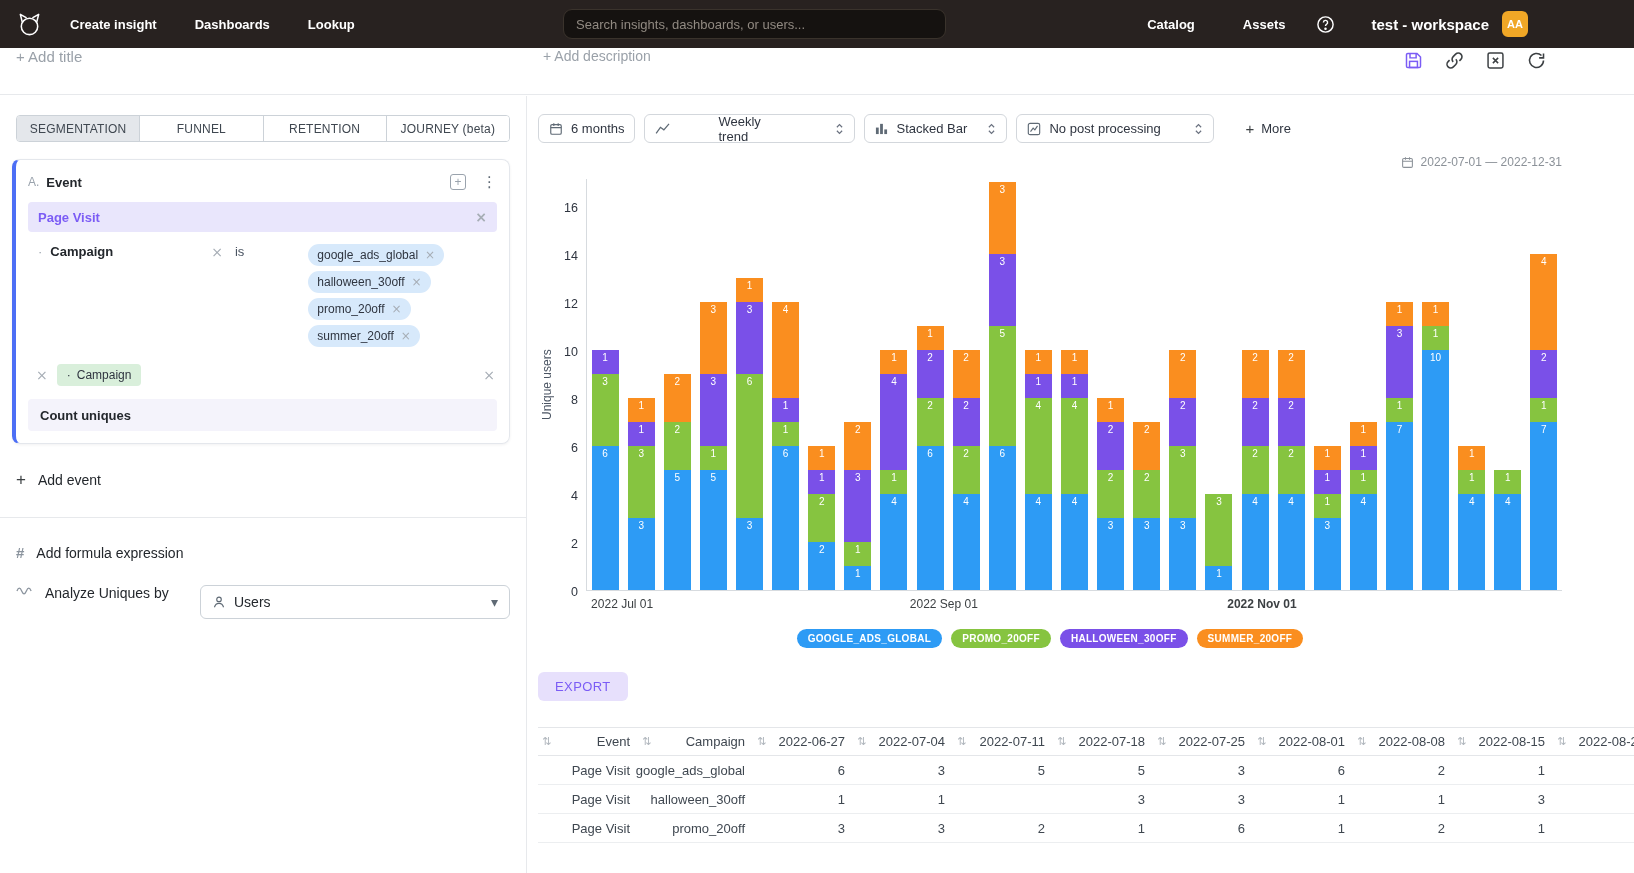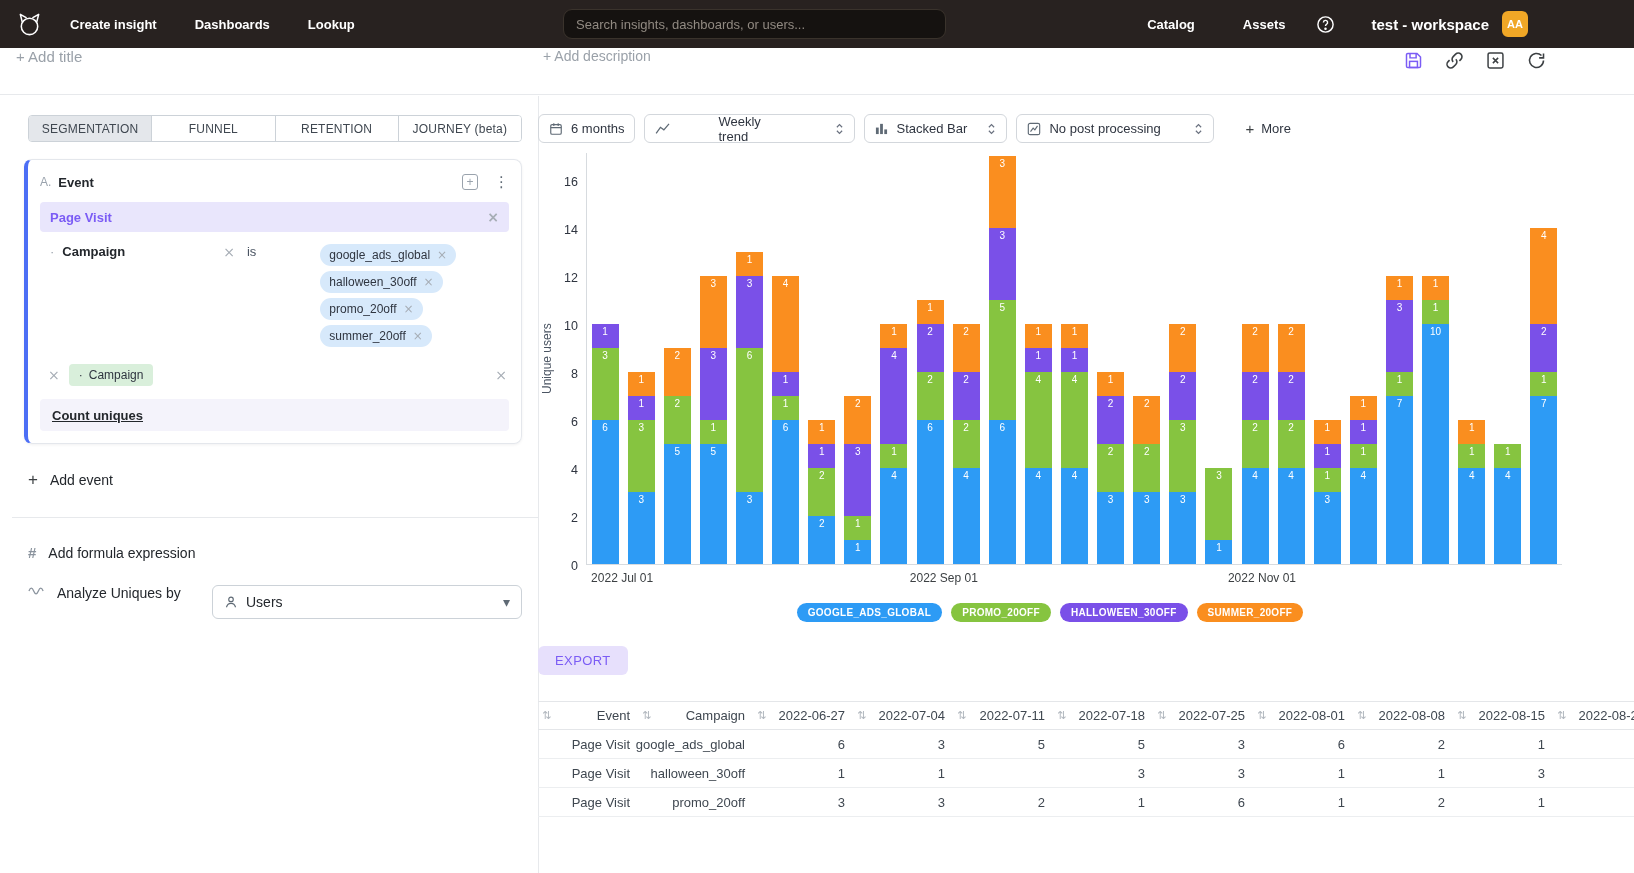--- a/index.html
+++ b/index.html
@@ -29,21 +29,21 @@
   .subheader { position:relative; height:47px; border-bottom:1px solid #e7e9ec;
     display:flex; align-items:flex-start; background:#fff; }
   .add-title { margin-left:16px; color:#9aa1a9; font-size:15px; }
   .add-desc { position:absolute; left:543px; color:#9aa1a9; font-size:14px; }
   .sub-icons { position:absolute; right:86px; display:flex; gap:17px; align-items:center; }
   .icon-btn { width:24px; height:24px; display:flex; align-items:center; justify-content:center;
     color:#3c4043; }
   .icon-btn.save { color:var(--accent_purple,#7b5cf5); }
 
   
-  .left-panel { position:absolute; left:12px; top:96px; bottom:0; width:527px;
+  .left-panel { position:absolute; left:0; top:96px; bottom:0; width:527px;
     border-right:1px solid #e7e9ec; background:#fff; }
   .main { position:absolute; left:528px; top:96px; right:0; bottom:0; overflow:hidden;
     padding-left:10px; }
 
   
   .tabs { margin:19px 16px 0 16px; display:flex; border:1px solid #ccd2d8;
     border-radius:4px; overflow:hidden; height:27px; }
   .tab { flex:1; display:flex; align-items:center; justify-content:center;
     font-size:12px; letter-spacing:.2px; color:#3f4750; border-left:1px solid #ccd2d8; background:#fff; }
   .tab:first-child { border-left:none; }
@@ -72,21 +72,21 @@
   .op { margin-left:12px; font-size:13px; color:#4b5563; }
   .filter-values { margin-left:64px; display:flex; flex-direction:column; gap:5px; align-items:flex-start; }
   .tag { background:var(--filter_tag_bg,#d7e9fb); border-radius:11px; padding:4px 9px;
     font-size:12px; color:#2f3540; display:flex; align-items:center; gap:7px; }
   .tag .x { font-size:12px; }
   .and-row { margin:14px 0 0 10px; color:#6e7781; font-size:12px; }
   .breakdown-row { display:flex; align-items:center; margin-top:17px; padding:0 2px 0 8px; }
   .btag { margin-left:9px; background:var(--breakdown_tag_bg,#d9efdb); border-radius:4px;
     padding:4px 10px; font-size:12px; color:#2f3540; display:flex; gap:6px; align-items:center; }
   .agg-row { margin-top:13px; background:var(--agg_row_bg,#f4f3fb); border-radius:4px;
-    height:32px; display:flex; align-items:center; padding:0 12px; font-size:13px; font-weight:700;text-decoration:underline; }
+    height:32px; display:flex; align-items:center; padding:0 12px; font-size:13px; font-weight:700; }
 
   .add-event { margin:26px 0 0 16px; display:flex; align-items:center; gap:12px;
     font-size:14px; }
   .plus-glyph { font-size:17px; color:#3c4043; }
   .panel-divider { margin-top:27px; border-top:1px solid #e7e9ec; }
   .formula-row { margin:26px 0 0 16px; display:flex; align-items:center; gap:12px; font-size:14px; }
   .hash { color:#8b949e; font-weight:700; font-size:15px; }
   .analyze-row { margin:24px 16px 0 16px; display:flex; }
   .wave { color:#8b949e; display:flex; }
   .analyze-label { margin-left:12px; font-size:14px; }
@@ -352,20 +352,29 @@
             <path d="M2 10 L5 13 L8 10"></path>
           </svg>
       </span>
     </span>
     <span class="more">
       <span class="plus-glyph" style="font-size:15px;">+</span>
       <span>More</span>
     </span>
   </div>
 
+  <div class="daterow">
+    <span style="display:flex;">
+      <svg viewBox="0 0 16 16" width="13" height="13" fill="none" stroke="currentColor" stroke-width="1.3">
+        <rect x="2" y="3" width="12" height="11" rx="1.5"></rect>
+          <path d="M2 6.5h12M5.5 1.5v3M10.5 1.5v3"></path>
+      </svg>
+    </span>
+    <span>2022-07-01 — 2022-12-31</span>
+  </div>
 
   <div class="chart-wrap">
     <div class="ylabel">Unique users</div>
     <div class="yaxis">
         <div class="ytick" style="bottom: -8px;">0</div>
         <div class="ytick" style="bottom: 40px;">2</div>
         <div class="ytick" style="bottom: 88px;">4</div>
         <div class="ytick" style="bottom: 136px;">6</div>
         <div class="ytick" style="bottom: 184px;">8</div>
         <div class="ytick" style="bottom: 232px;">10</div>
@@ -779,21 +788,21 @@
                 <span class="seglab">4</span>
               </div>
             </div>
           </div>
         </div>
     </div>
   </div>
   <div class="x-axis">
       <div class="xtick" style="left: 3.7037%;">2022 Jul 01</div>
       <div class="xtick" style="left: 36.6667%;">2022 Sep 01</div>
-      <div class="xtick" style="left: 69.2593%;">2022 Nov 01</div>
+      <div class="xtick" style="left: 69.2593%; font-weight: bold;">2022 Nov 01</div>
     </div>
 
   <div class="legend">
       <span class="pill" style="background: rgb(45, 155, 245);">GOOGLE_ADS_GLOBAL</span>
       <span class="pill" style="background: rgb(134, 196, 64);">PROMO_20OFF</span>
       <span class="pill" style="background: rgb(122, 80, 232);">HALLOWEEN_30OFF</span>
       <span class="pill" style="background: rgb(250, 142, 31);">SUMMER_20OFF</span>
     </div>
 
   <button class="export-btn">EXPORT</button>

